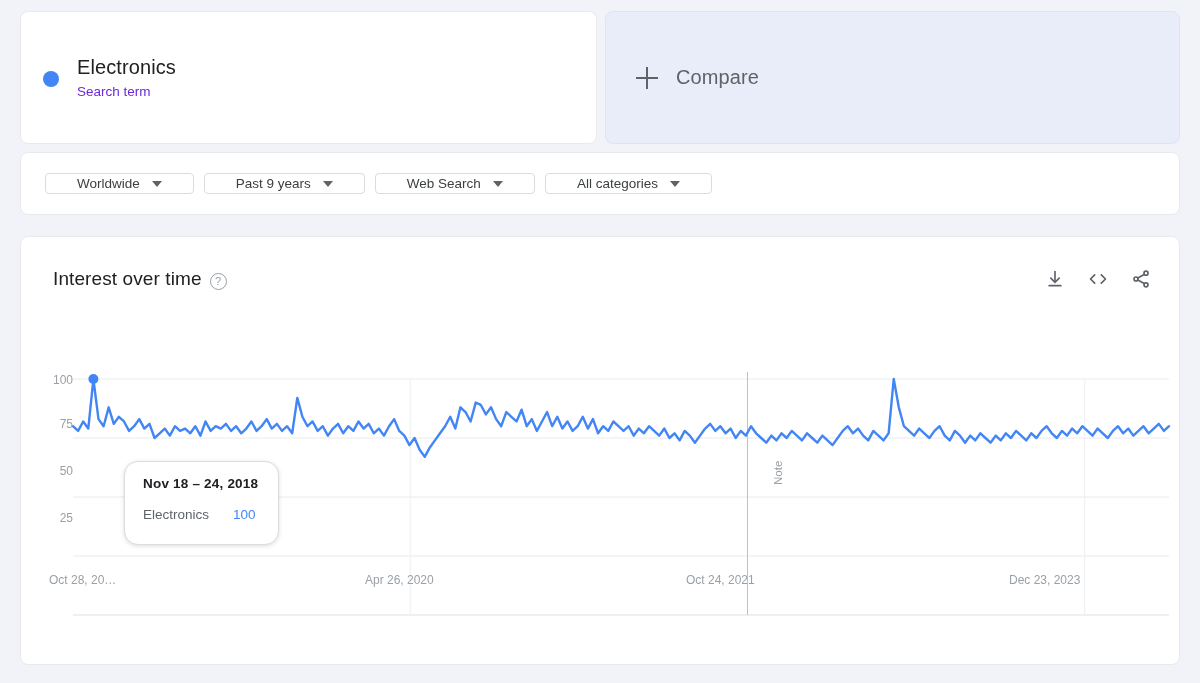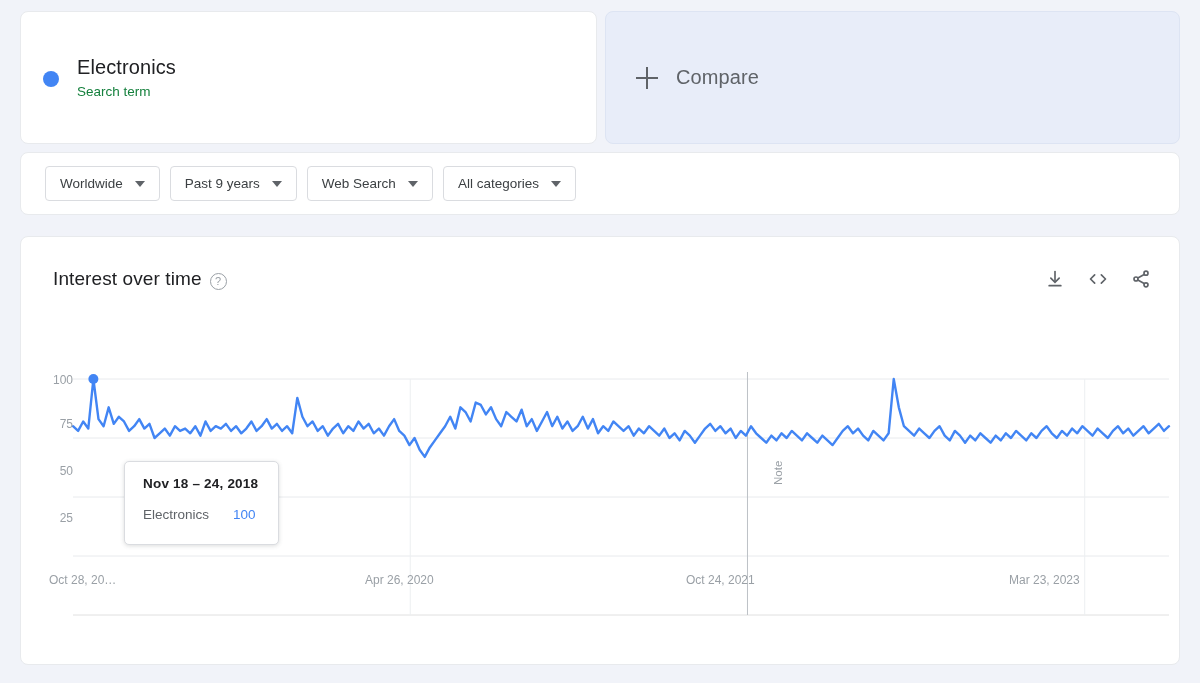--- a/index.html
+++ b/index.html
@@ -31,21 +31,21 @@
     width: 16px; height: 16px; border-radius: 50%;
     background: #4285f4; flex: none; margin-right: 18px;
     margin-top: 2px;
   }
   .term-texts { display: flex; flex-direction: column; gap: 5px; }
   .term-title {
     font-size: 20px; color: #202124; line-height: 24px;
     letter-spacing: .1px;
   }
   .term-sub {
-    font-size: 13.5px; color: #15803d; line-height: 16px;
+    font-size: 13.5px; color: #6d28d9; line-height: 16px;
   }
   .compare-card {
     flex: 1; height: 133px;
     background: #e8edf9;
     border: 1px solid #dde4f3;
     border-radius: 8px;
     display: flex; align-items: center;
     padding-left: 30px;
     text-align: right;
   }
@@ -66,26 +66,26 @@
   .filter-bar {
     position: absolute; left: 20px; top: 152px;
     width: 1160px; height: 63px;
     background: #ffffff;
     border: 1px solid #e8eaed;
     border-radius: 8px;
     display: flex; align-items: center;
     padding-left: 24px; gap: 10px;
   }
   .chip {
-    height: 35px;
+    height: 21px;
     border: 1px solid #dadce0;
     border-radius: 4px;
     background: #fff;
     display: flex; align-items: center;
-    padding: 0 14px;
+    padding: 0 31px;
     cursor: pointer;
   }
   .chip-label {
     font-size: 13.5px; color: #3c4043; white-space: nowrap;
   }
   .caret {
     width: 0; height: 0; margin-left: 12px;
     border-left: 5px solid transparent;
     border-right: 5px solid transparent;
     border-top: 6px solid #5f6368;
@@ -139,21 +139,21 @@
     transform-origin: left top;
     white-space: nowrap;
   }
 
   
   .tooltip {
     position: absolute; left: 103px; top: 224px;
     width: 155px; height: 84px;
     background: #ffffff;
     border: 1px solid #dadce0;
-    border-radius: 5px;
+    border-radius: 14px;
     box-shadow: 0 1px 4px rgba(60,64,67,.18);
     padding: 14px 16px 0 18px;
   }
   .tt-date {
     font-size: 13.5px; color: #202124; font-weight: bold;
     letter-spacing: .2px; white-space: nowrap;
   }
   .tt-row {
     display: flex; align-items: baseline; margin-top: 16px;
   }
@@ -255,21 +255,21 @@
         </svg>
 
       <div class="ylabel" style="left:20px; top:136px;">100</div>
       <div class="ylabel" style="left:20px; top:180px;">75</div>
       <div class="ylabel" style="left:20px; top:227px;">50</div>
       <div class="ylabel" style="left:20px; top:274px;">25</div>
 
       <div class="xlabel" style="left:28px;">Oct 28, 20…</div>
       <div class="xlabel" style="left:344px;">Apr 26, 2020</div>
       <div class="xlabel" style="left:665px;">Oct 24, 2021</div>
-      <div class="xlabel" style="left:988px;">Mar 23, 2023</div>
+      <div class="xlabel" style="left:988px;">Dec 23, 2023</div>
 
       <div class="note-label" style="left:751px; top:248px;">Note</div>
     </div>
 
     <div class="tooltip">
       <div class="tt-date">Nov 18 – 24, 2018</div>
       <div class="tt-row">
         <span class="tt-name">Electronics</span>
         <span class="tt-val">100</span>
       </div>

